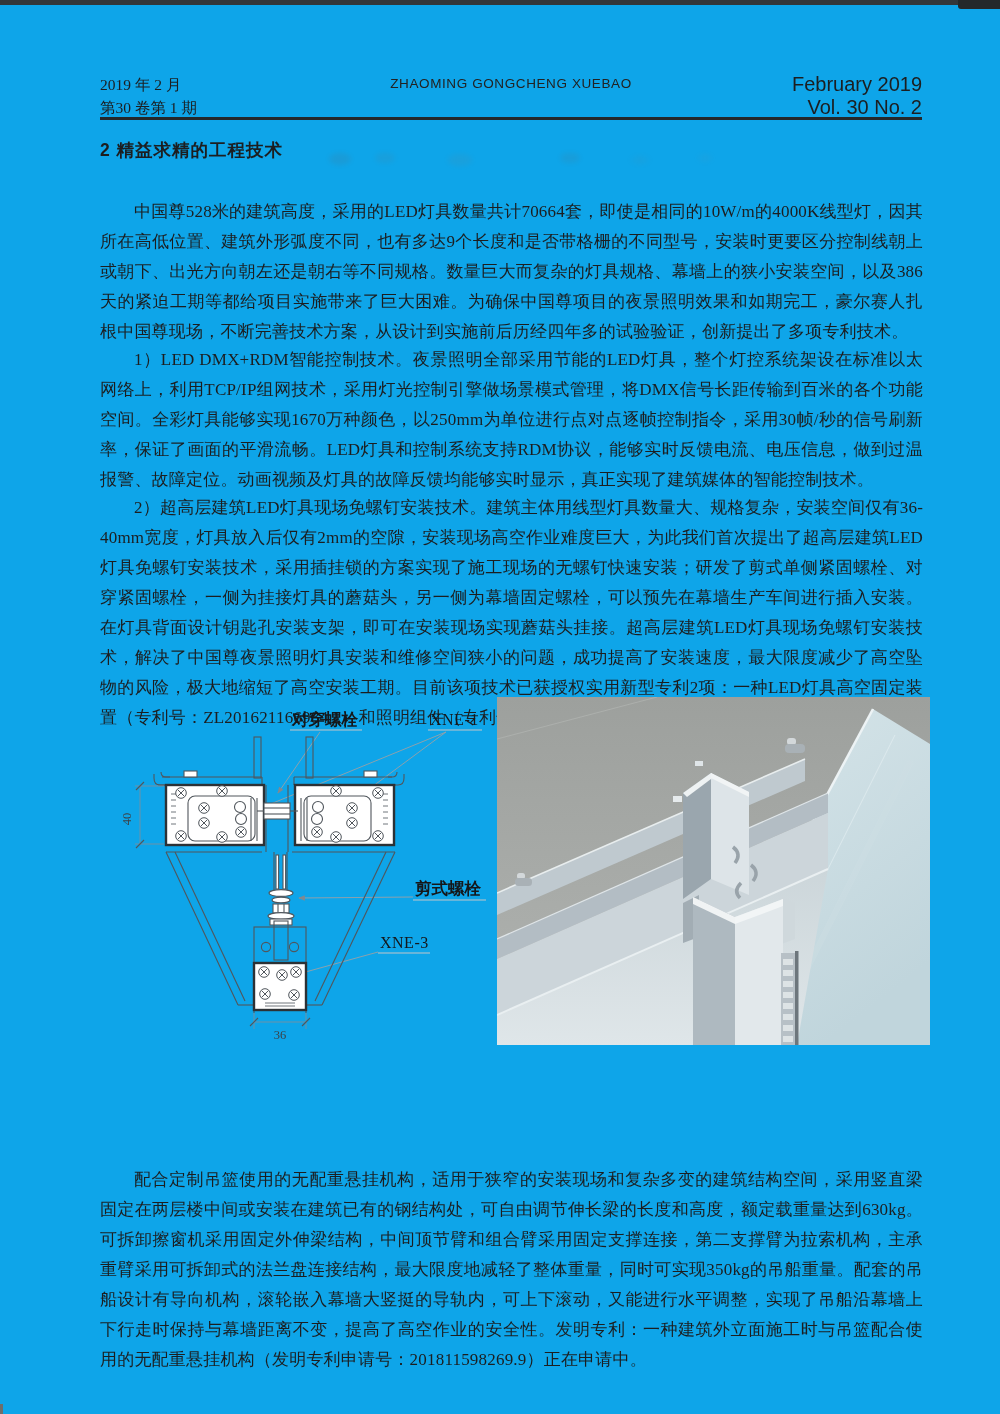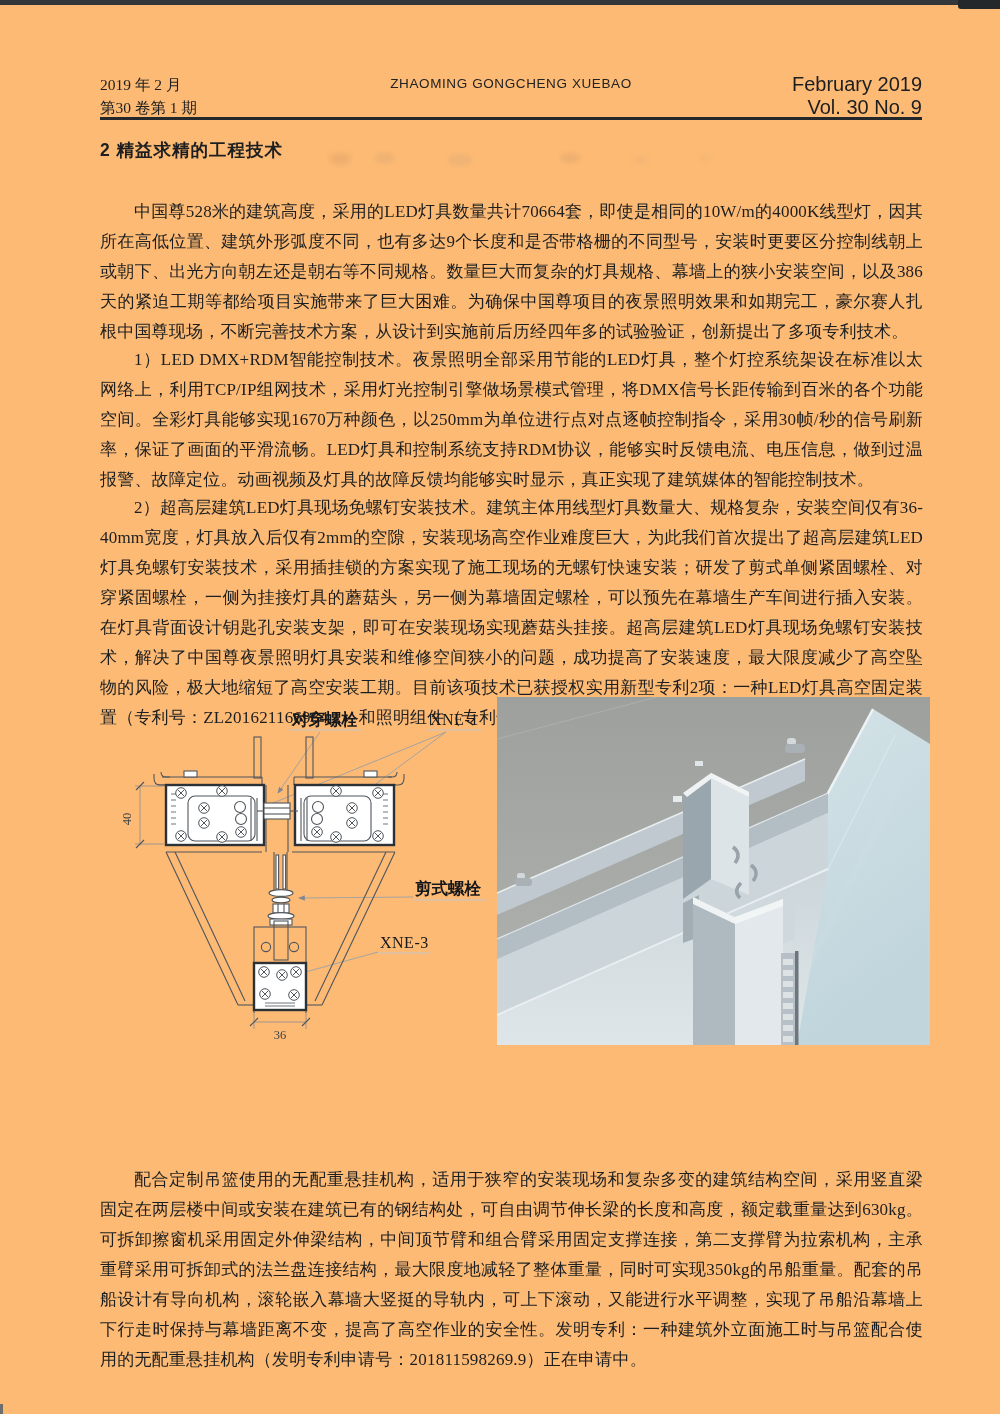--- a/index.html
+++ b/index.html
@@ -1,18 +1,18 @@
 <!DOCTYPE html>
 <html><head>
 <meta charset="utf-8">
 <style>
   html,body{margin:0;padding:0;background:#e8e8e6;}
   .page{
     position:relative;width:1000px;height:1414px;margin:0 auto;
-    background:#fdba74;overflow:hidden;
+    background:#0ea5e9;overflow:hidden;
     font-family:"Liberation Serif","DejaVu Serif",serif;color:#1c1e20;
   }
   .scan-top{position:absolute;top:0;left:0;width:100%;height:5px;background:#33373a;}
   .scan-top-blob{position:absolute;top:0;right:0;width:42px;height:9px;background:#24282a;border-radius:0 0 0 3px;}
   .scan-left-bottom{position:absolute;left:0;top:1404px;width:3px;height:10px;background:#6e6e6c;}
   
   .hdr{position:absolute;top:73px;left:100px;width:822px;height:44px;}
   .hdr-left{position:absolute;left:0;top:0;font-size:15.5px;line-height:23px;}
   .hdr-center{position:absolute;left:0;right:0;top:0;text-align:center;}
   .hdr-center .jn{font-family:"Liberation Sans","DejaVu Sans",sans-serif;font-weight:bold;font-size:18px;letter-spacing:2px;line-height:22px;}
@@ -58,21 +58,21 @@
   <div class="hdr">
     <div class="hdr-left">
       <div>2019 年 2 月</div>
       <div>第30 卷第 1 期</div>
     </div>
     <div class="hdr-center">
       <div class="py">ZHAOMING GONGCHENG XUEBAO</div>
     </div>
     <div class="hdr-right">
       <div>February 2019</div>
-      <div>Vol. 30  No. 9</div>
+      <div>Vol. 30  No. 2</div>
     </div>
   </div>
   <div class="hdr-rule"></div>
 
   <div class="ghost"></div>
   <div class="sec-heading">2 精益求精的工程技术</div>
 
   <p class="para p1">中国尊528米的建筑高度，采用的LED灯具数量共计70664套，即使是相同的10W/m的4000K线型灯，因其所在高低位置、建筑外形弧度不同，也有多达9个长度和是否带格栅的不同型号，安装时更要区分控制线朝上或朝下、出光方向朝左还是朝右等不同规格。数量巨大而复杂的灯具规格、幕墙上的狭小安装空间，以及386天的紧迫工期等都给项目实施带来了巨大困难。为确保中国尊项目的夜景照明效果和如期完工，豪尔赛人扎根中国尊现场，不断完善技术方案，从设计到实施前后历经四年多的试验验证，创新提出了多项专利技术。</p>
   <p class="para p2">1）LED DMX+RDM智能控制技术。夜景照明全部采用节能的LED灯具，整个灯控系统架设在标准以太网络上，利用TCP/IP组网技术，采用灯光控制引擎做场景模式管理，将DMX信号长距传输到百米的各个功能空间。全彩灯具能够实现1670万种颜色，以250mm为单位进行点对点逐帧控制指令，采用30帧/秒的信号刷新率，保证了画面的平滑流畅。LED灯具和控制系统支持RDM协议，能够实时反馈电流、电压信息，做到过温报警、故障定位。动画视频及灯具的故障反馈均能够实时显示，真正实现了建筑媒体的智能控制技术。</p>
   <p class="para p3">2）超高层建筑LED灯具现场免螺钉安装技术。建筑主体用线型灯具数量大、规格复杂，安装空间仅有36-40mm宽度，灯具放入后仅有2mm的空隙，安装现场高空作业难度巨大，为此我们首次提出了超高层建筑LED灯具免螺钉安装技术，采用插挂锁的方案实现了施工现场的无螺钉快速安装；研发了剪式单侧紧固螺栓、对穿紧固螺栓，一侧为挂接灯具的蘑菇头，另一侧为幕墙固定螺栓，可以预先在幕墙生产车间进行插入安装。在灯具背面设计钥匙孔安装支架，即可在安装现场实现蘑菇头挂接。超高层建筑LED灯具现场免螺钉安装技术，解决了中国尊夜景照明灯具安装和维修空间狭小的问题，成功提高了安装速度，最大限度减少了高空坠物的风险，极大地缩短了高空安装工期。目前该项技术已获授权实用新型专利2项：一种LED灯具高空固定装置（专利号：ZL201621166984.1）和照明组件（专利号：ZL201720471780.7）；发明专利正在申请中。</p>

